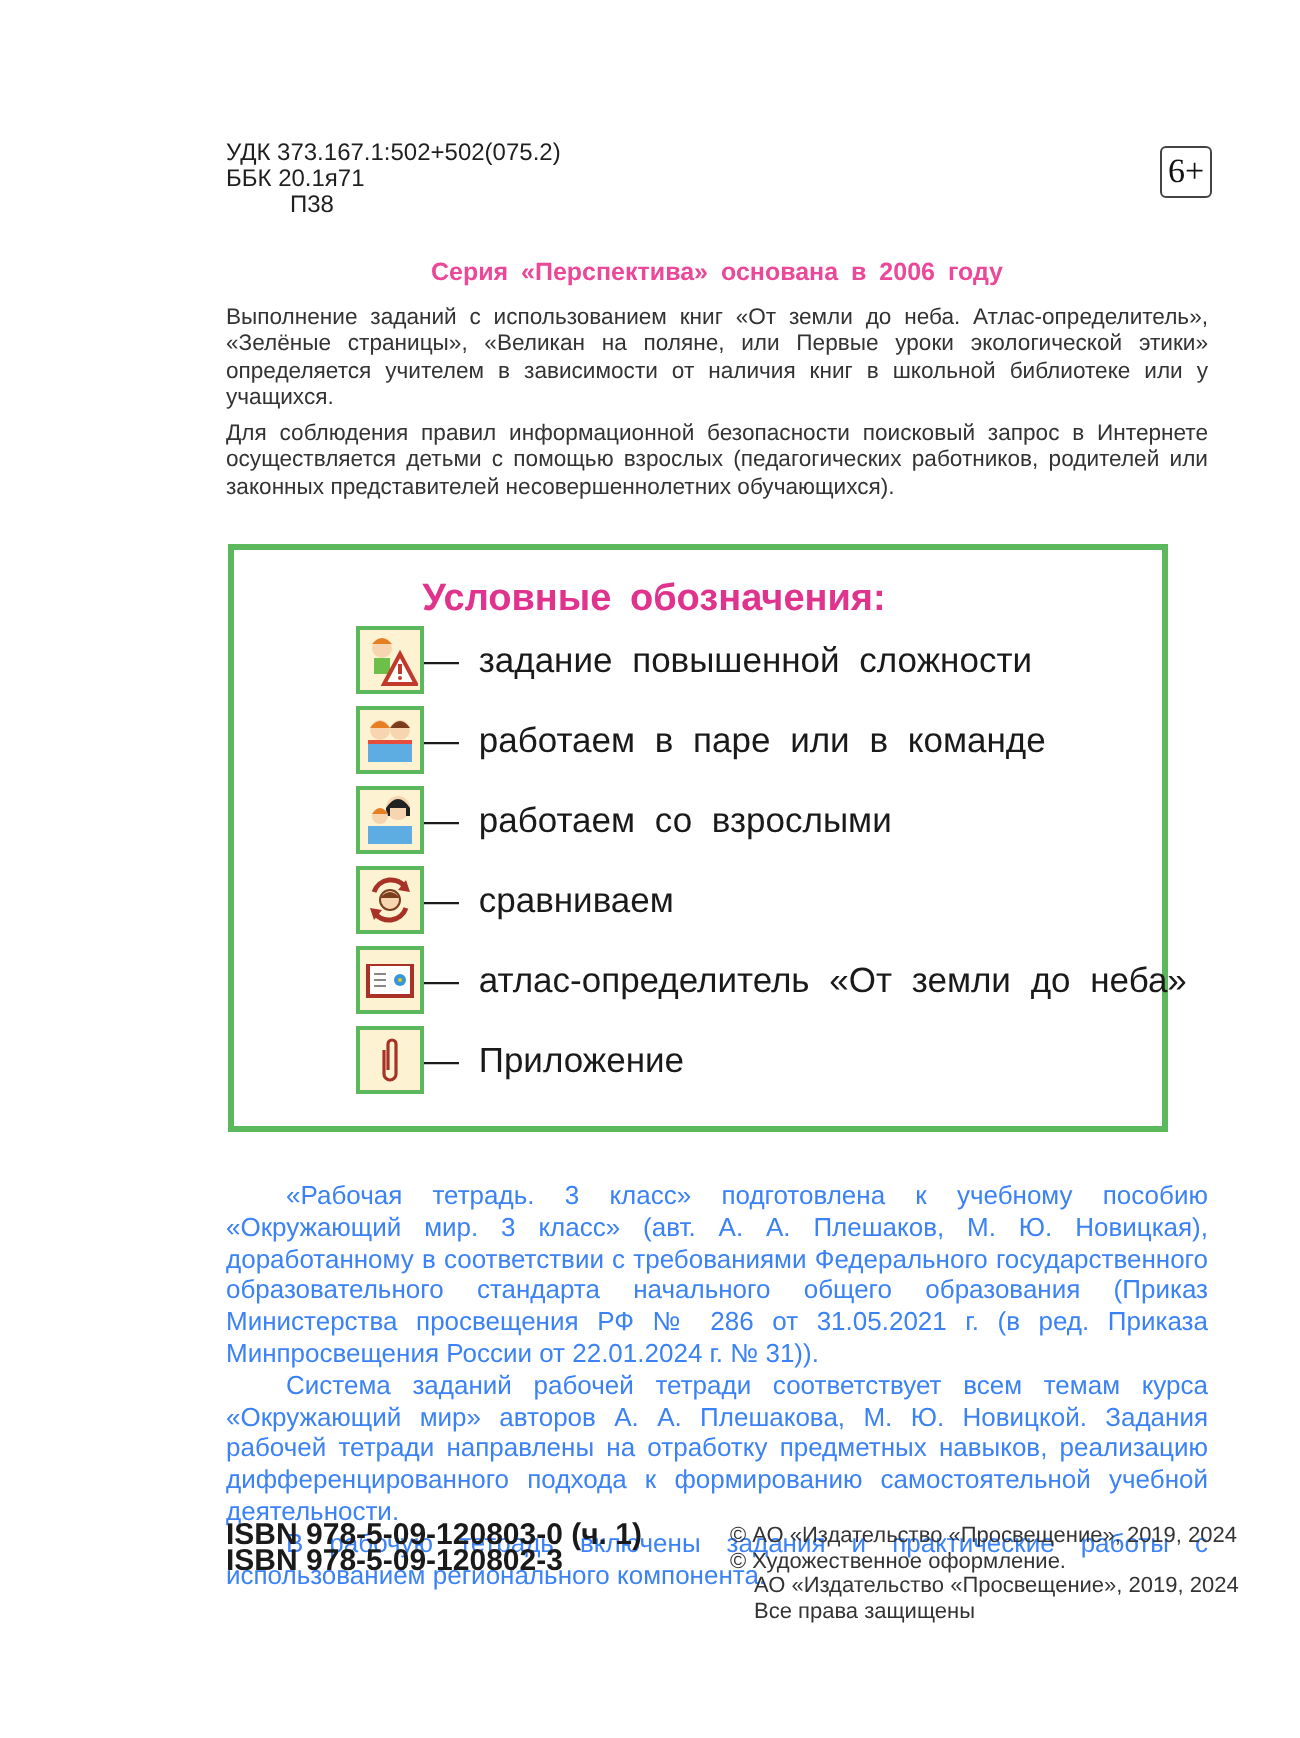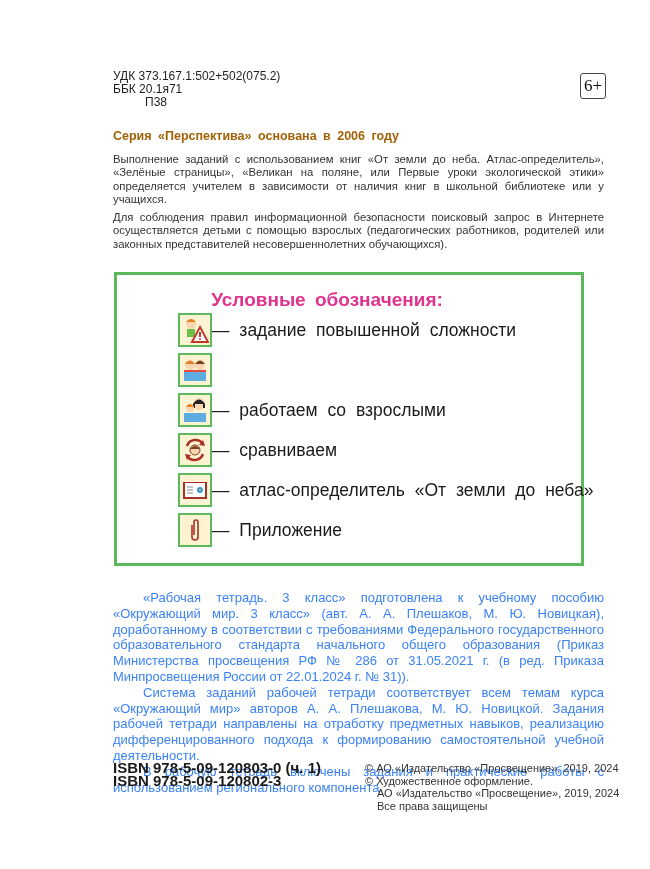--- a/index.html
+++ b/index.html
@@ -5,22 +5,22 @@
   html, body { margin:0; padding:0; background:#ffffff; }
   body { width:650px; height:869px; position:relative; overflow:hidden;
          font-family:"Liberation Sans", sans-serif; color:#222; }
   .abs { position:absolute; }
   .meta { left:113px; top:70px; font-size:12px; line-height:13px; color:#1f1f1f; }
   .meta div { white-space:nowrap; }
   .meta .indent { padding-left:32px; }
   .age { left:580px; top:73px; width:24px; height:24px; border:1px solid #444;
          border-radius:3px; font-family:"Liberation Serif", serif; font-size:17px;
          line-height:24px; text-align:center; color:#111; }
-  .series { left:113px; top:129px; width:491px; text-align:left; font-weight:bold;
-            font-size:12.5px; word-spacing:3px; color:#a16207; }
+  .series { left:113px; top:129px; width:491px; text-align:center; font-weight:bold;
+            font-size:12.5px; word-spacing:3px; color:#ec4899; }
   .para { left:113px; width:491px; font-size:11.3px; line-height:13.3px; color:#333;
           text-align:justify; }
   .p1 { top:153px; }
   .p2 { top:211px; }
   .legend-box { left:114px; top:272px; width:464px; height:288px;
                 border:3px solid #5cb85c; border-width:3px; box-sizing:content-box; }
   .legend-title { left:114px; top:289px; width:426px; text-align:center;
                   font-weight:bold; font-size:19px; color:#e0338e; word-spacing:4px; }
   .legend-item { left:178px; height:34px; display:flex; align-items:center; }
   .icon { width:30px; height:30px; border:2px solid #5cb85c; background:#fdf3d2;
@@ -73,20 +73,21 @@
     <svg viewBox="0 0 28 28">
         <circle cx="9" cy="9" r="5" fill="#f6d5b0"></circle>
         <path d="M4 8 q5 -7 10 0" fill="#e67e22"></path>
         <circle cx="19" cy="9" r="5" fill="#f6d5b0"></circle>
         <path d="M14 8 q5 -7 10 0" fill="#7b3f1e"></path>
         <rect x="3" y="15" width="11" height="10" fill="#5dade2"></rect>
         <rect x="14" y="15" width="11" height="10" fill="#5dade2"></rect>
         <rect x="3" y="14" width="22" height="2" fill="#e74c3c"></rect>
       </svg>
   </span>
+  <span class="legend-text">— работаем в паре или в команде</span>
 </div>
 
 <div class="abs legend-item" style="top:393px">
   <span class="icon">
     <svg viewBox="0 0 28 28">
         <circle cx="18" cy="8" r="6" fill="#f6d5b0"></circle>
         <path d="M12 8 q6 -9 12 0 v4 h-2 v-4 h-8 v4 h-2z" fill="#222"></path>
         <circle cx="9" cy="12" r="4" fill="#f6d5b0"></circle>
         <path d="M5 11 q4 -6 8 0" fill="#e67e22"></path>
         <rect x="3" y="17" width="11" height="9" fill="#5dade2"></rect>

